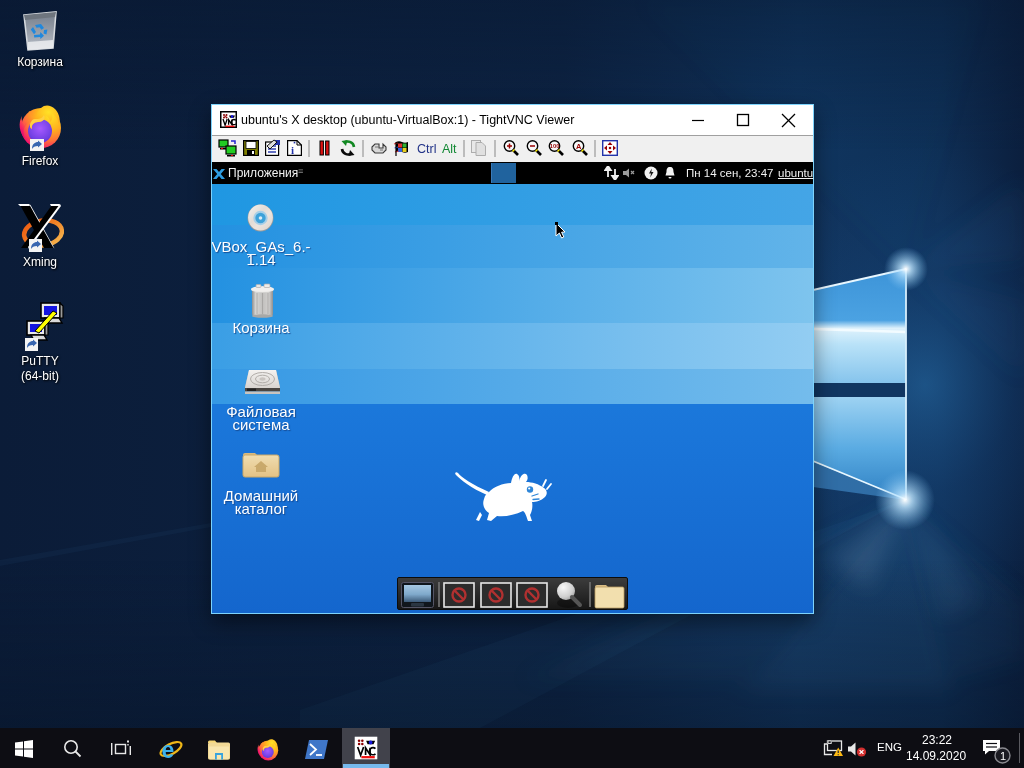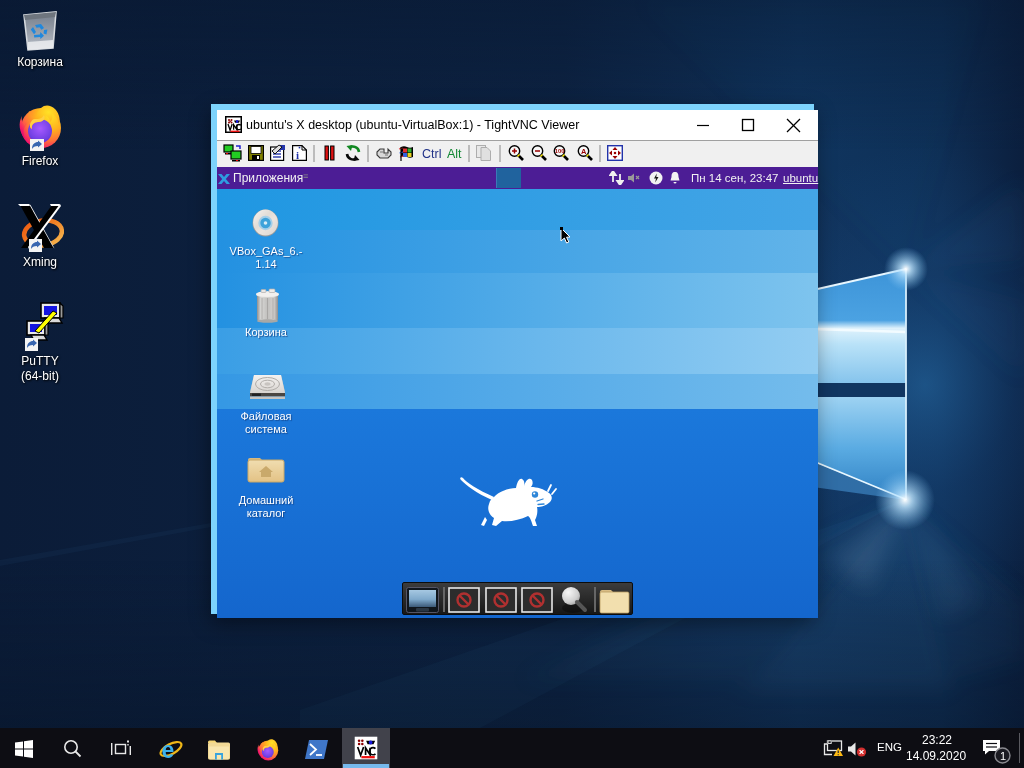--- a/index.html
+++ b/index.html
@@ -3,28 +3,28 @@
 <meta charset="utf-8">
 <style>
 * { margin:0; padding:0; box-sizing:border-box; }
 html,body { width:1024px; height:768px; overflow:hidden; font-family:"Liberation Sans", sans-serif; }
 body { position:relative; background:#0c1e3c; }
 .abs { position:absolute; }
 
 .dicon { position:absolute; text-align:center; color:#fff; font-size:12px; text-shadow:1px 1px 2px rgba(0,0,0,.9), 0 0 3px rgba(0,0,0,.7); }
 .dicon svg { display:block; margin:0 auto 3px; }
 
-#vncwin { position:absolute; left:211px; top:104px; width:603px; height:510px; border:6px solid #7dd3fc; box-shadow:0 8px 20px rgba(0,0,0,.45); }
+#vncwin { position:absolute; left:211px; top:104px; width:603px; height:510px; border:1px solid #7dd3fc; box-shadow:0 8px 20px rgba(0,0,0,.45); }
 #titlebar { position:absolute; left:0; top:0; width:601px; height:30px; background:#ffffff; }
 #titlebar .ttext { position:absolute; left:29px; top:8px; font-size:12.5px; color:#000; white-space:nowrap; }
 #toolbar { position:absolute; left:0; top:30px; width:601px; height:27px; background:#f0f0f0; border-top:1px solid #a0a0a0; }
-#vpanel { position:absolute; left:0; top:57px; width:601px; height:22px; background:#4c1d95; color:#fff; }
+#vpanel { position:absolute; left:0; top:57px; width:601px; height:22px; background:#000000; color:#fff; }
 #vdesk { position:absolute; left:0; top:79px; width:601px; height:429px; overflow:hidden; }
 .band { position:absolute; left:0; width:601px; }
-.vicon { position:absolute; text-align:center; color:#fff; font-size:11px; line-height:13px; text-shadow:1px 1px 1px rgba(20,70,140,.9); }
+.vicon { position:absolute; text-align:center; color:#fff; font-size:15px; line-height:13px; text-shadow:1px 1px 1px rgba(20,70,140,.9); }
 
 #taskbar { position:absolute; left:0; top:728px; width:1024px; height:40px; background:#0d0d13; }
 .trtxt { position:absolute; color:#fff; font-size:12px; }
 </style>
 </head>
 <body>
 
 <svg class="abs" style="left:0;top:0" width="1024" height="768" viewBox="0 0 1024 768">
  <defs>
   <linearGradient id="wbase" x1="0" y1="0" x2="1" y2="0">

